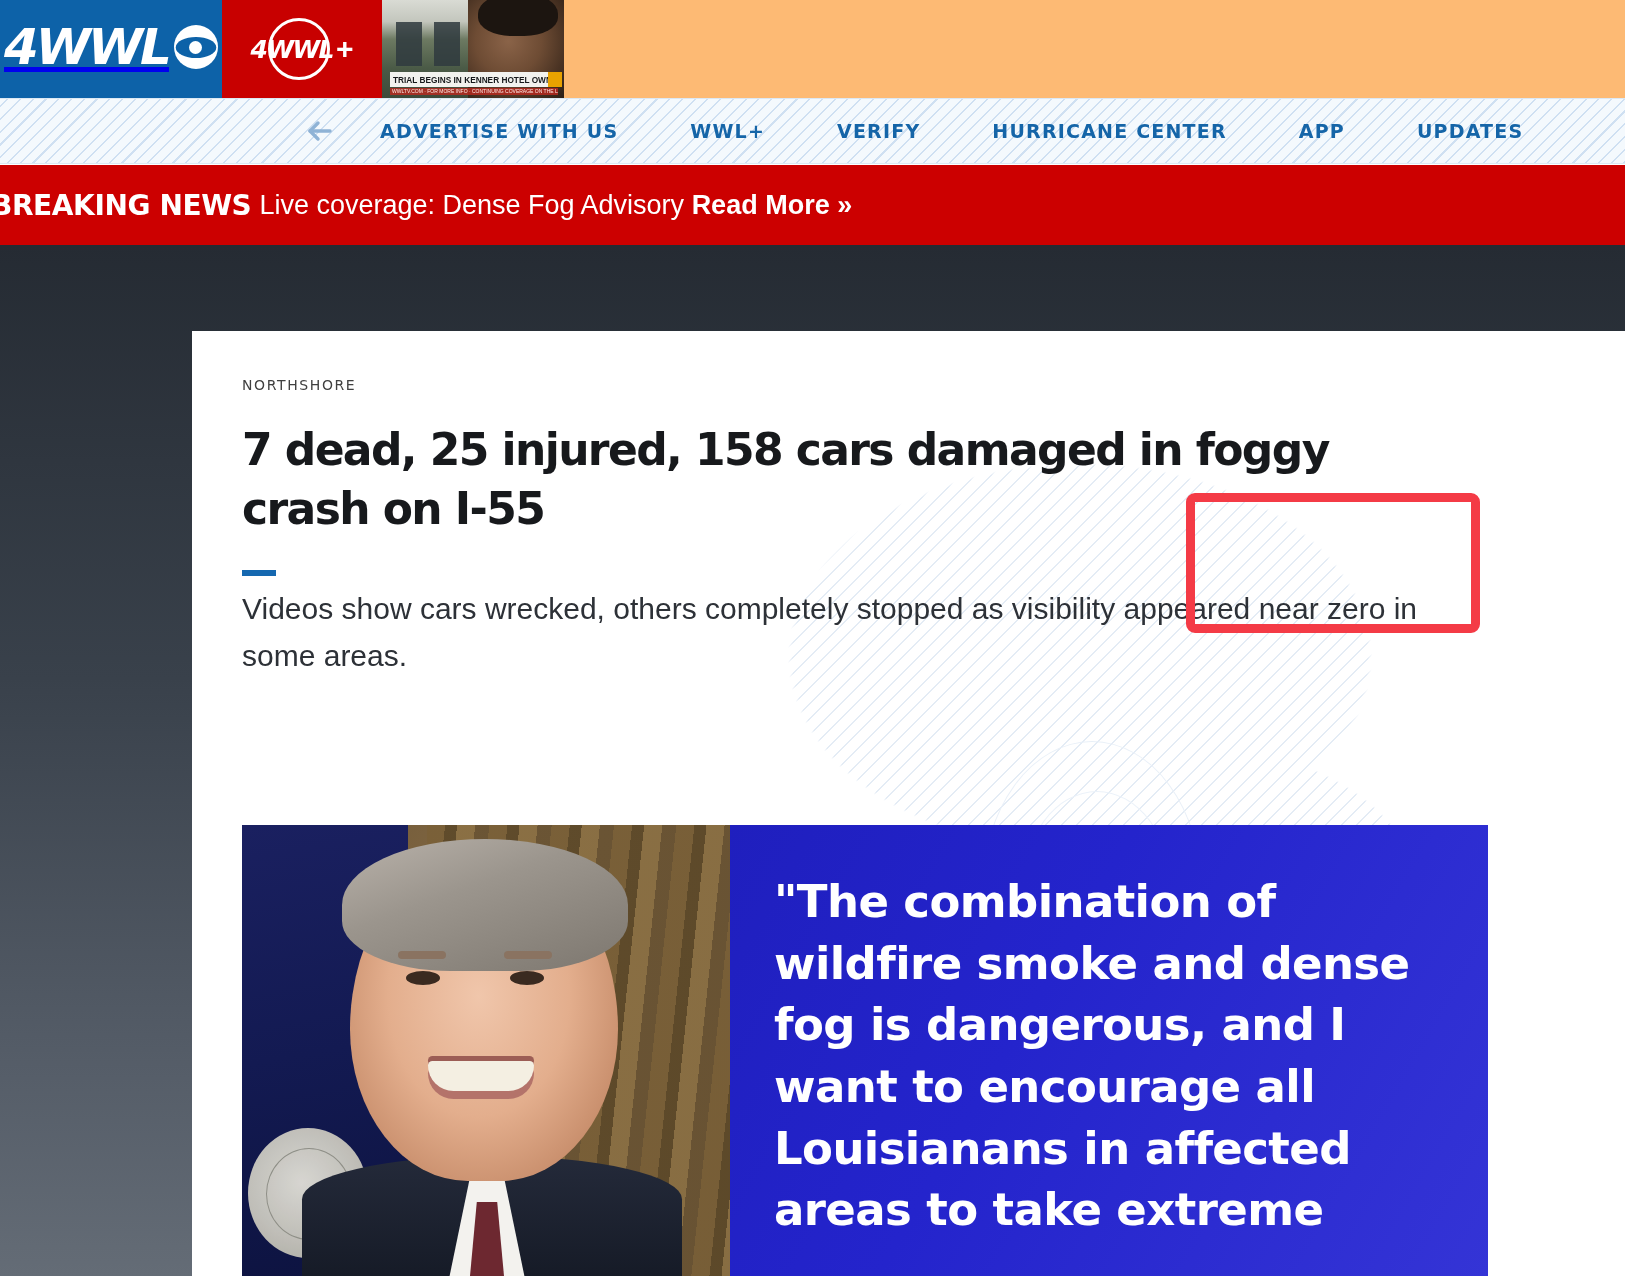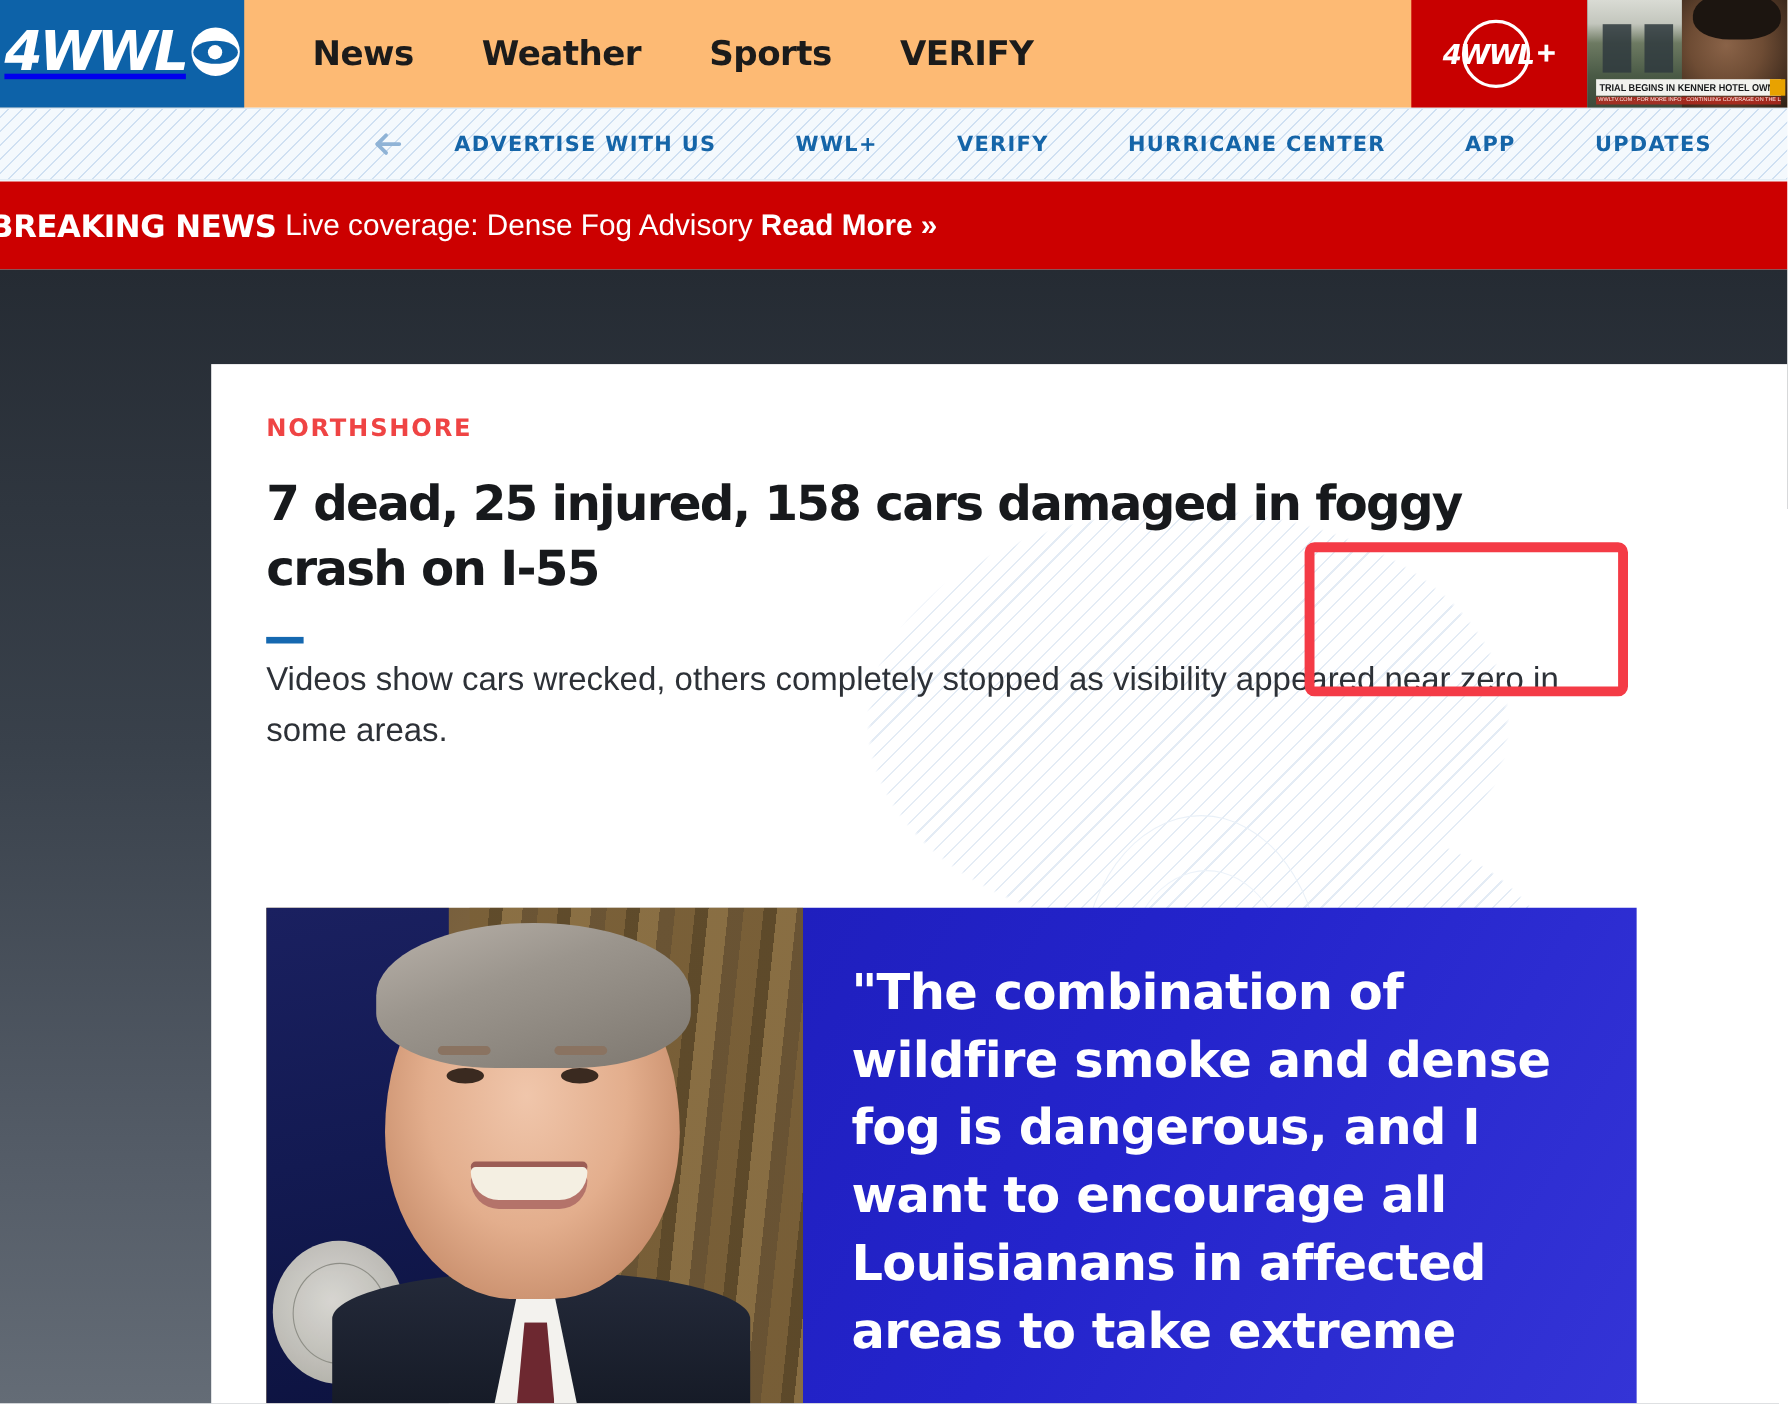--- a/index.html
+++ b/index.html
@@ -123,21 +123,21 @@
   .subnav {
     position: absolute; left: 0; top: 98px; width: 1625px; height: 66px;
     background-color: #f2f7fc;
     background-image: repeating-linear-gradient(
       -45deg,
       #cfe0f2 0px, #cfe0f2 1.5px,
       #f4f9fd 1.5px, #f4f9fd 9px
     );
     border-top: 1px solid #dce8f3;
     border-bottom: 1px solid #dce8f3;
-    display: flex; align-items: center; padding-left: 33px;
+    display: flex; align-items: center;
   }
   .subnav-arrow {
     margin-left: 300px; width: 42px; height: 30px;
     display: flex; align-items: center; justify-content: center;
     color: #8fb3d6;
   }
   .subnav-links { display: flex; align-items: center; gap: 72px; margin-left: 38px; }
   .subnav-links a {
     font-family: "DejaVu Sans", sans-serif;
     font-size: 19px; font-weight: 700; color: #1565a8;
@@ -194,21 +194,21 @@
   }
   .wm-ring2 {
     position: absolute; left: 310px; top: 400px; width: 150px; height: 200px;
     border: 1.4px solid #dce8f5; border-radius: 50%;
   }
 
   .art-inner { position: relative; z-index: 3; padding: 46px 0 0 50px; }
 
   .kicker {
     font-family: "DejaVu Sans", sans-serif;
-    font-size: 22px; font-weight: 700; color: #ef4444;
+    font-size: 14px; font-weight: 400; color: #404040;
     letter-spacing: 1.6px;
   }
   .headline {
     font-family: "DejaVu Sans", sans-serif;
     font-size: 44px; font-weight: 800; color: #17191c;
     line-height: 1.33; letter-spacing: -1.6px;
     margin-top: 28px; max-width: 1180px;
   }
   .rule {
     width: 34px; height: 6px; background: #1568b0; margin-top: 32px;
@@ -313,26 +313,20 @@
 
 <div class="header">
 
   <a class="logo-block" href="#">
     <span class="logo-mark">
       <span class="logo-text">4WWL</span>
       <span class="cbs-eye"></span>
     </span>
   </a>
 
-  <nav class="mainnav">
-    <a href="#">News</a>
-    <a href="#">Weather</a>
-    <a href="#">Sports</a>
-    <a href="#">VERIFY</a>
-  </nav>
 
   <div class="promo">
     <div class="promo-logo">
       <span class="promo-ring"></span>
       <span class="promo-text">4WWL</span>
       <span class="promo-plus">+</span>
     </div>
     <div class="promo-thumb">
       <span class="thumb-bldg"></span>
       <span class="thumb-win" style="left:14px;top:22px;width:26px;height:44px;"></span>

